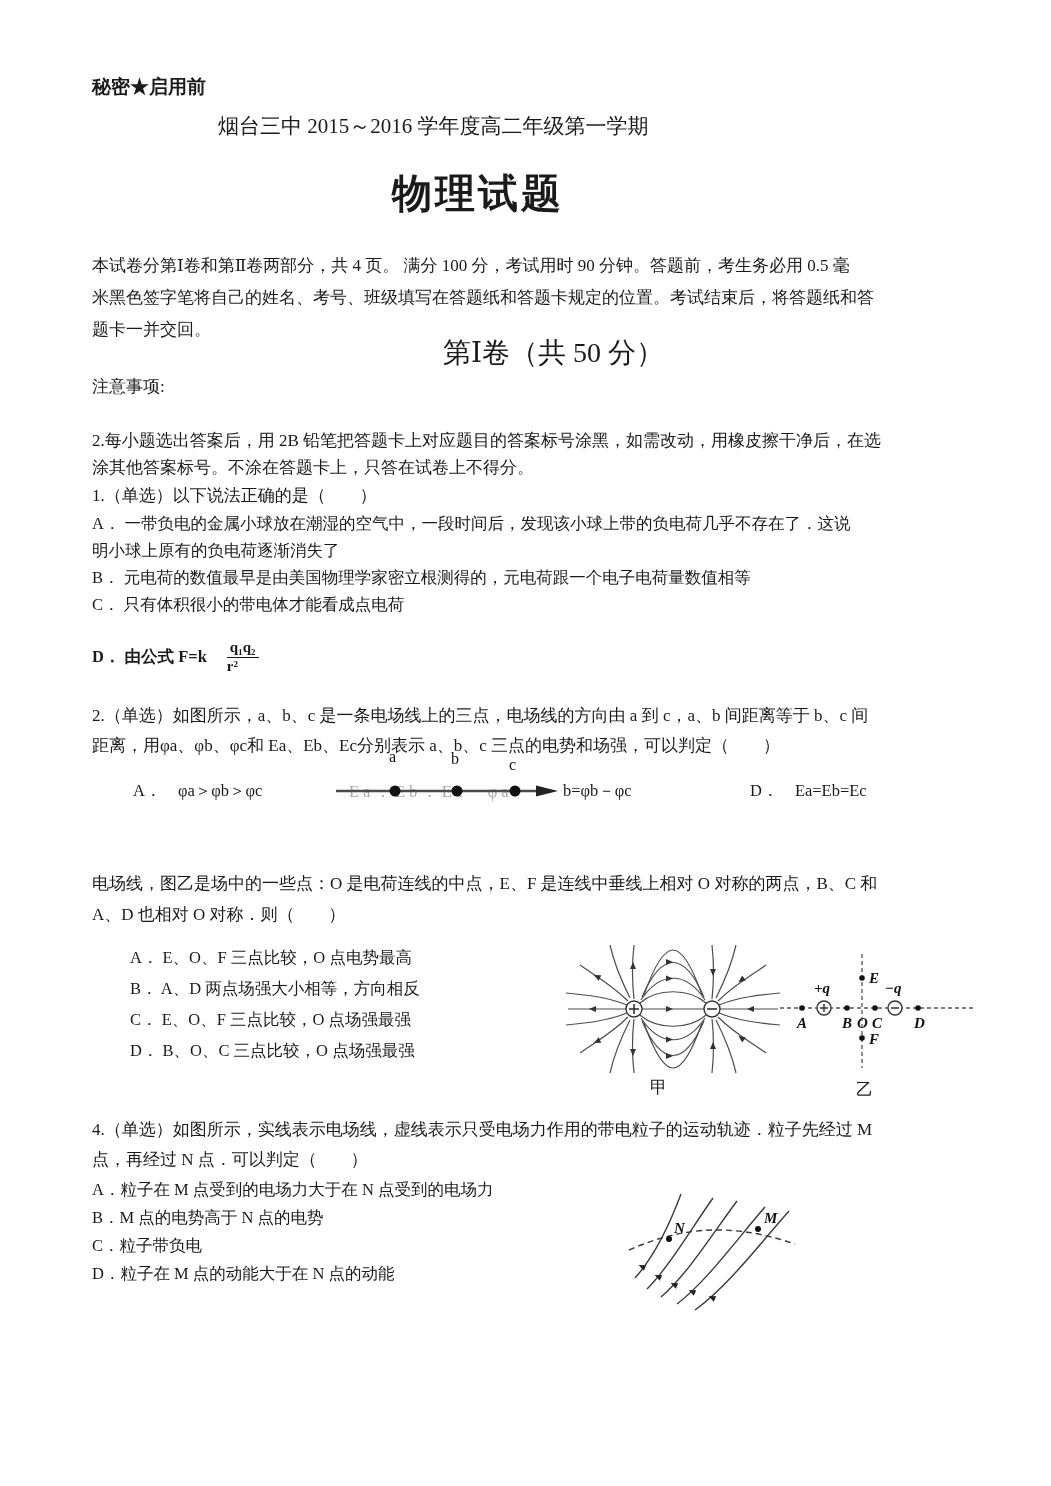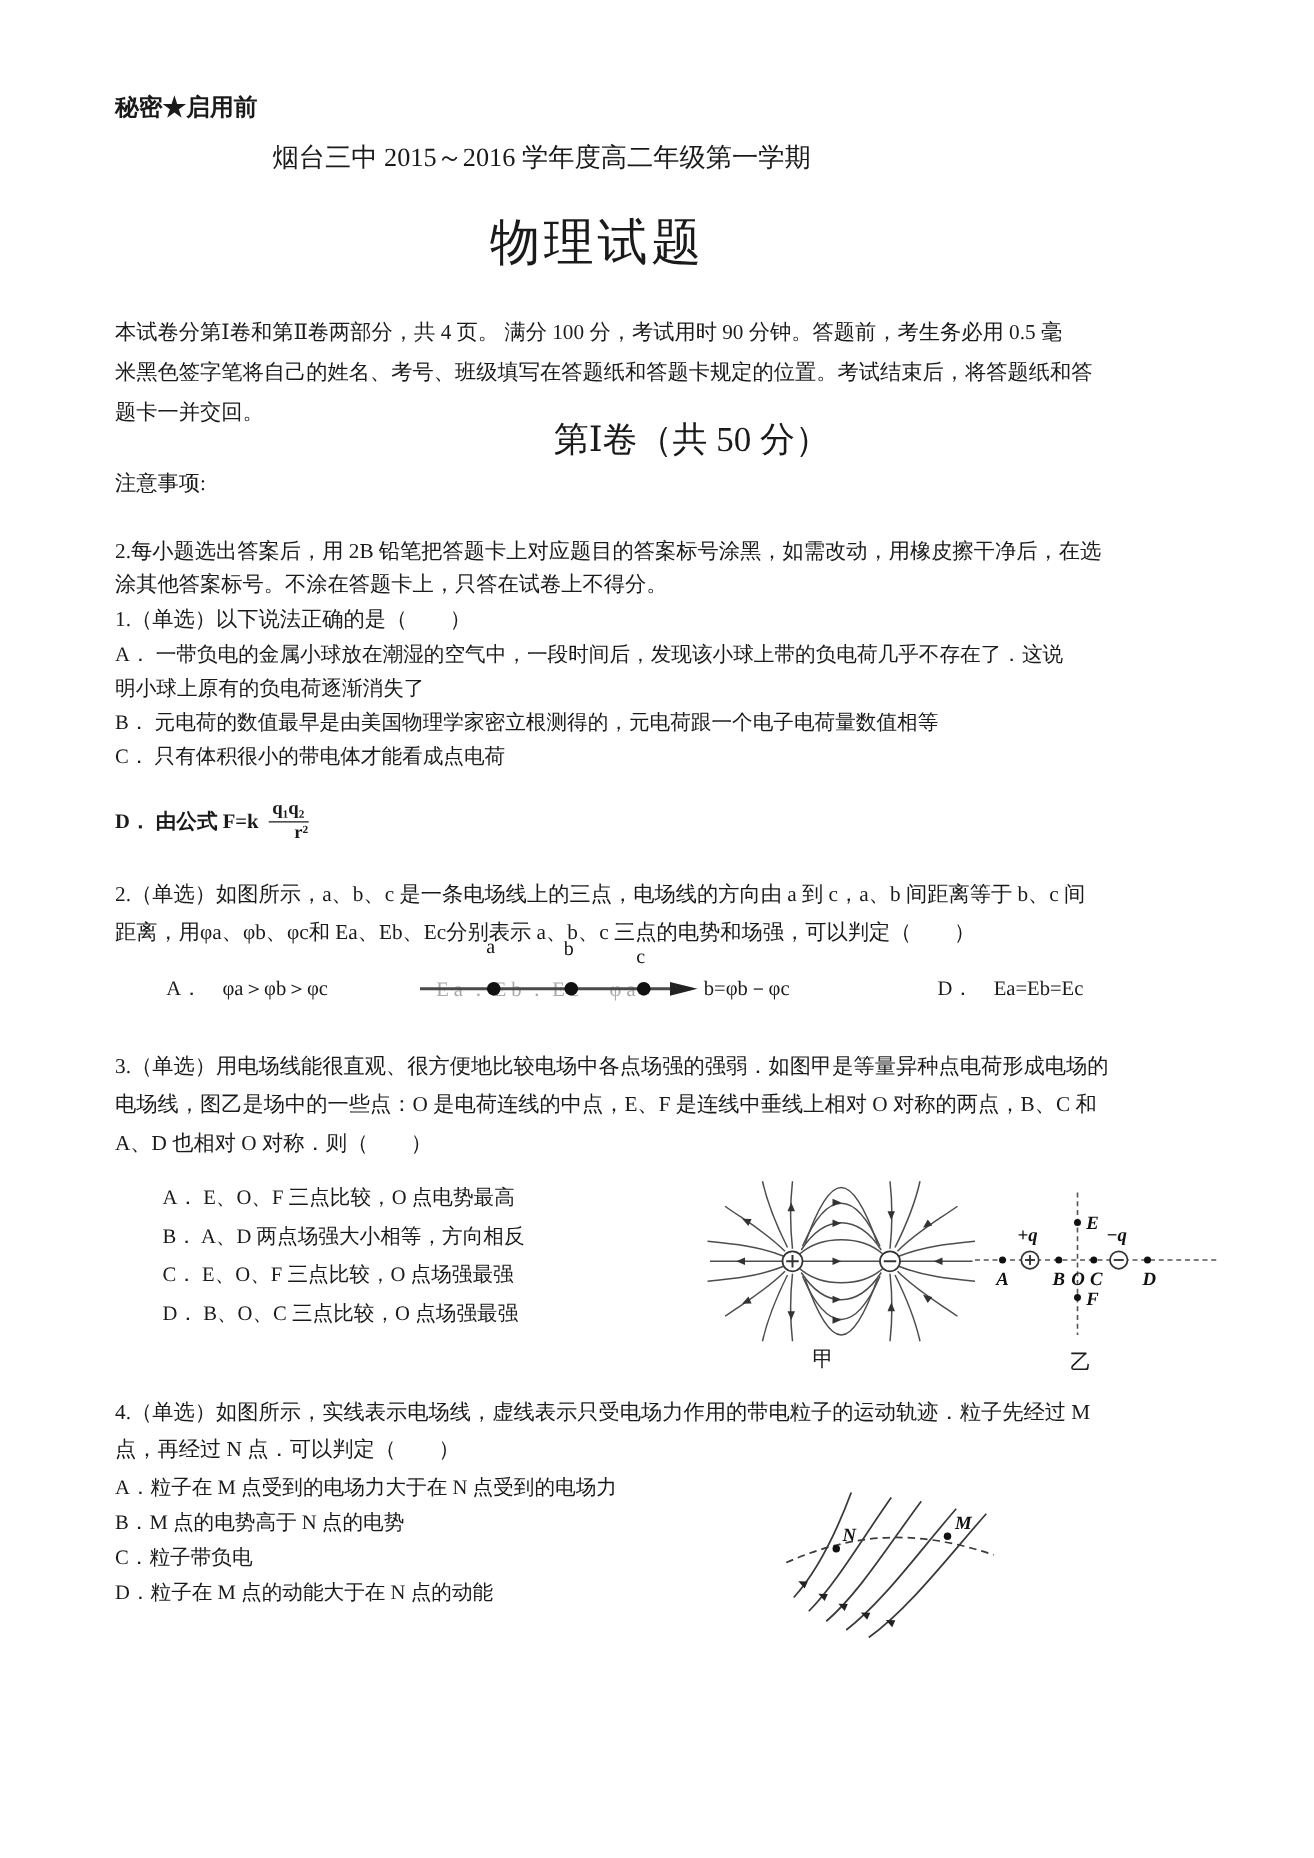--- a/index.html
+++ b/index.html
@@ -1,36 +1,36 @@
 <!DOCTYPE html>
 <html><head>
 <meta charset="utf-8">
 <style>
   html,body{margin:0;padding:0;background:#ffffff;}
   #page{position:relative;width:1051px;height:1486px;background:#ffffff;overflow:hidden;
         font-family:"Liberation Serif","DejaVu Serif",serif;color:#1a1a1a;}
   .t{position:absolute;font-size:17px;white-space:nowrap;line-height:1.2;}
   .opt{font-size:16.5px;}
   .faint{color:#a9a9a9;letter-spacing:4px;}
-  .frac{display:inline-block;text-align:right;vertical-align:middle;font-size:15px;line-height:1.05;margin:0 8px;}
+  .frac{display:inline-block;text-align:left;vertical-align:middle;font-size:15px;line-height:1.05;margin:0 20px;}
   .frac .num{display:block;border-bottom:1.4px solid #1a1a1a;padding:0 3px 1px 3px;}
   .frac .den{display:block;padding-top:1px;}
   .drow{display:flex;align-items:center;font-weight:bold;}
   svg{position:absolute;overflow:visible;}
   svg text{font-family:"Liberation Serif","DejaVu Serif",serif;fill:#111;}
   .figlab{font-size:15px;font-style:italic;font-weight:bold;}
 </style>
 </head>
 <body>
 
 <div id="page">
 
   <div class="t" style="left:92px;top:76px;font-size:19px;font-weight:600">秘密★启用前</div>
   <div class="t" style="left:218px;top:114px;font-size:21px;font-weight:normal">烟台三中 2015～2016 学年度高二年级第一学期</div>
-  <div class="t" style="left:392px;top:170px;font-size:40px;font-weight:normal;letter-spacing:3px">物理试题</div>
+  <div class="t" style="left:392px;top:170px;font-size:40px;font-weight:bold;letter-spacing:3px">物理试题</div>
 
   <div class="t" style="left:92px;top:256px">本试卷分第Ⅰ卷和第Ⅱ卷两部分，共 4 页。 满分 100 分，考试用时 90 分钟。答题前，考生务必用 0.5 毫</div>
   <div class="t" style="left:92px;top:288px">米黑色签字笔将自己的姓名、考号、班级填写在答题纸和答题卡规定的位置。考试结束后，将答题纸和答</div>
   <div class="t" style="left:92px;top:320px">题卡一并交回。</div>
 
   <div class="t" style="left:443px;top:336px;font-size:28px">第Ⅰ卷（共 50 分）</div>
 
   <div class="t" style="left:92px;top:377px">注意事项:</div>
   <div class="t" style="left:92px;top:431px">2.每小题选出答案后，用 2B 铅笔把答题卡上对应题目的答案标号涂黑，如需改动，用橡皮擦干净后，在选</div>
   <div class="t" style="left:92px;top:458px">涂其他答案标号。不涂在答题卡上，只答在试卷上不得分。</div>
@@ -60,21 +60,20 @@
     <line x1="6" y1="47" x2="208" y2="47" stroke="#4a4a4a" stroke-width="2.4"></line>
     <polygon points="206,41.5 228,47 206,52.5" fill="#222"></polygon>
     <circle cx="65" cy="47" r="5.5" fill="#111"></circle>
     <circle cx="127" cy="47" r="5.5" fill="#111"></circle>
     <circle cx="185" cy="47" r="5.5" fill="#111"></circle>
     <text x="59" y="18" font-size="16">a</text>
     <text x="121" y="20" font-size="16">b</text>
     <text x="179" y="26" font-size="16">c</text>
   </svg>
 
-  <div class="t" style="left:92px;top:843px">3.（单选）用电场线能很直观、很方便地比较电场中各点场强的强弱．如图甲是等量异种点电荷形成电场的</div>
   <div class="t" style="left:92px;top:874px">电场线，图乙是场中的一些点：O 是电荷连线的中点，E、F 是连线中垂线上相对 O 对称的两点，B、C 和</div>
   <div class="t" style="left:92px;top:905px">A、D 也相对 O 对称．则（　　）</div>
 
   <div class="t opt" style="left:130px;top:948px">A． E、O、F 三点比较，O 点电势最高</div>
   <div class="t opt" style="left:130px;top:979px">B． A、D 两点场强大小相等，方向相反</div>
   <div class="t opt" style="left:130px;top:1010px">C． E、O、F 三点比较，O 点场强最强</div>
   <div class="t opt" style="left:130px;top:1041px">D． B、O、C 三点比较，O 点场强最强</div>
 
   <svg style="left:562px;top:933px" width="235" height="150" viewBox="0 0 235 150" fill="none" stroke="#4d4d4d" stroke-width="1.2">
     <g>

